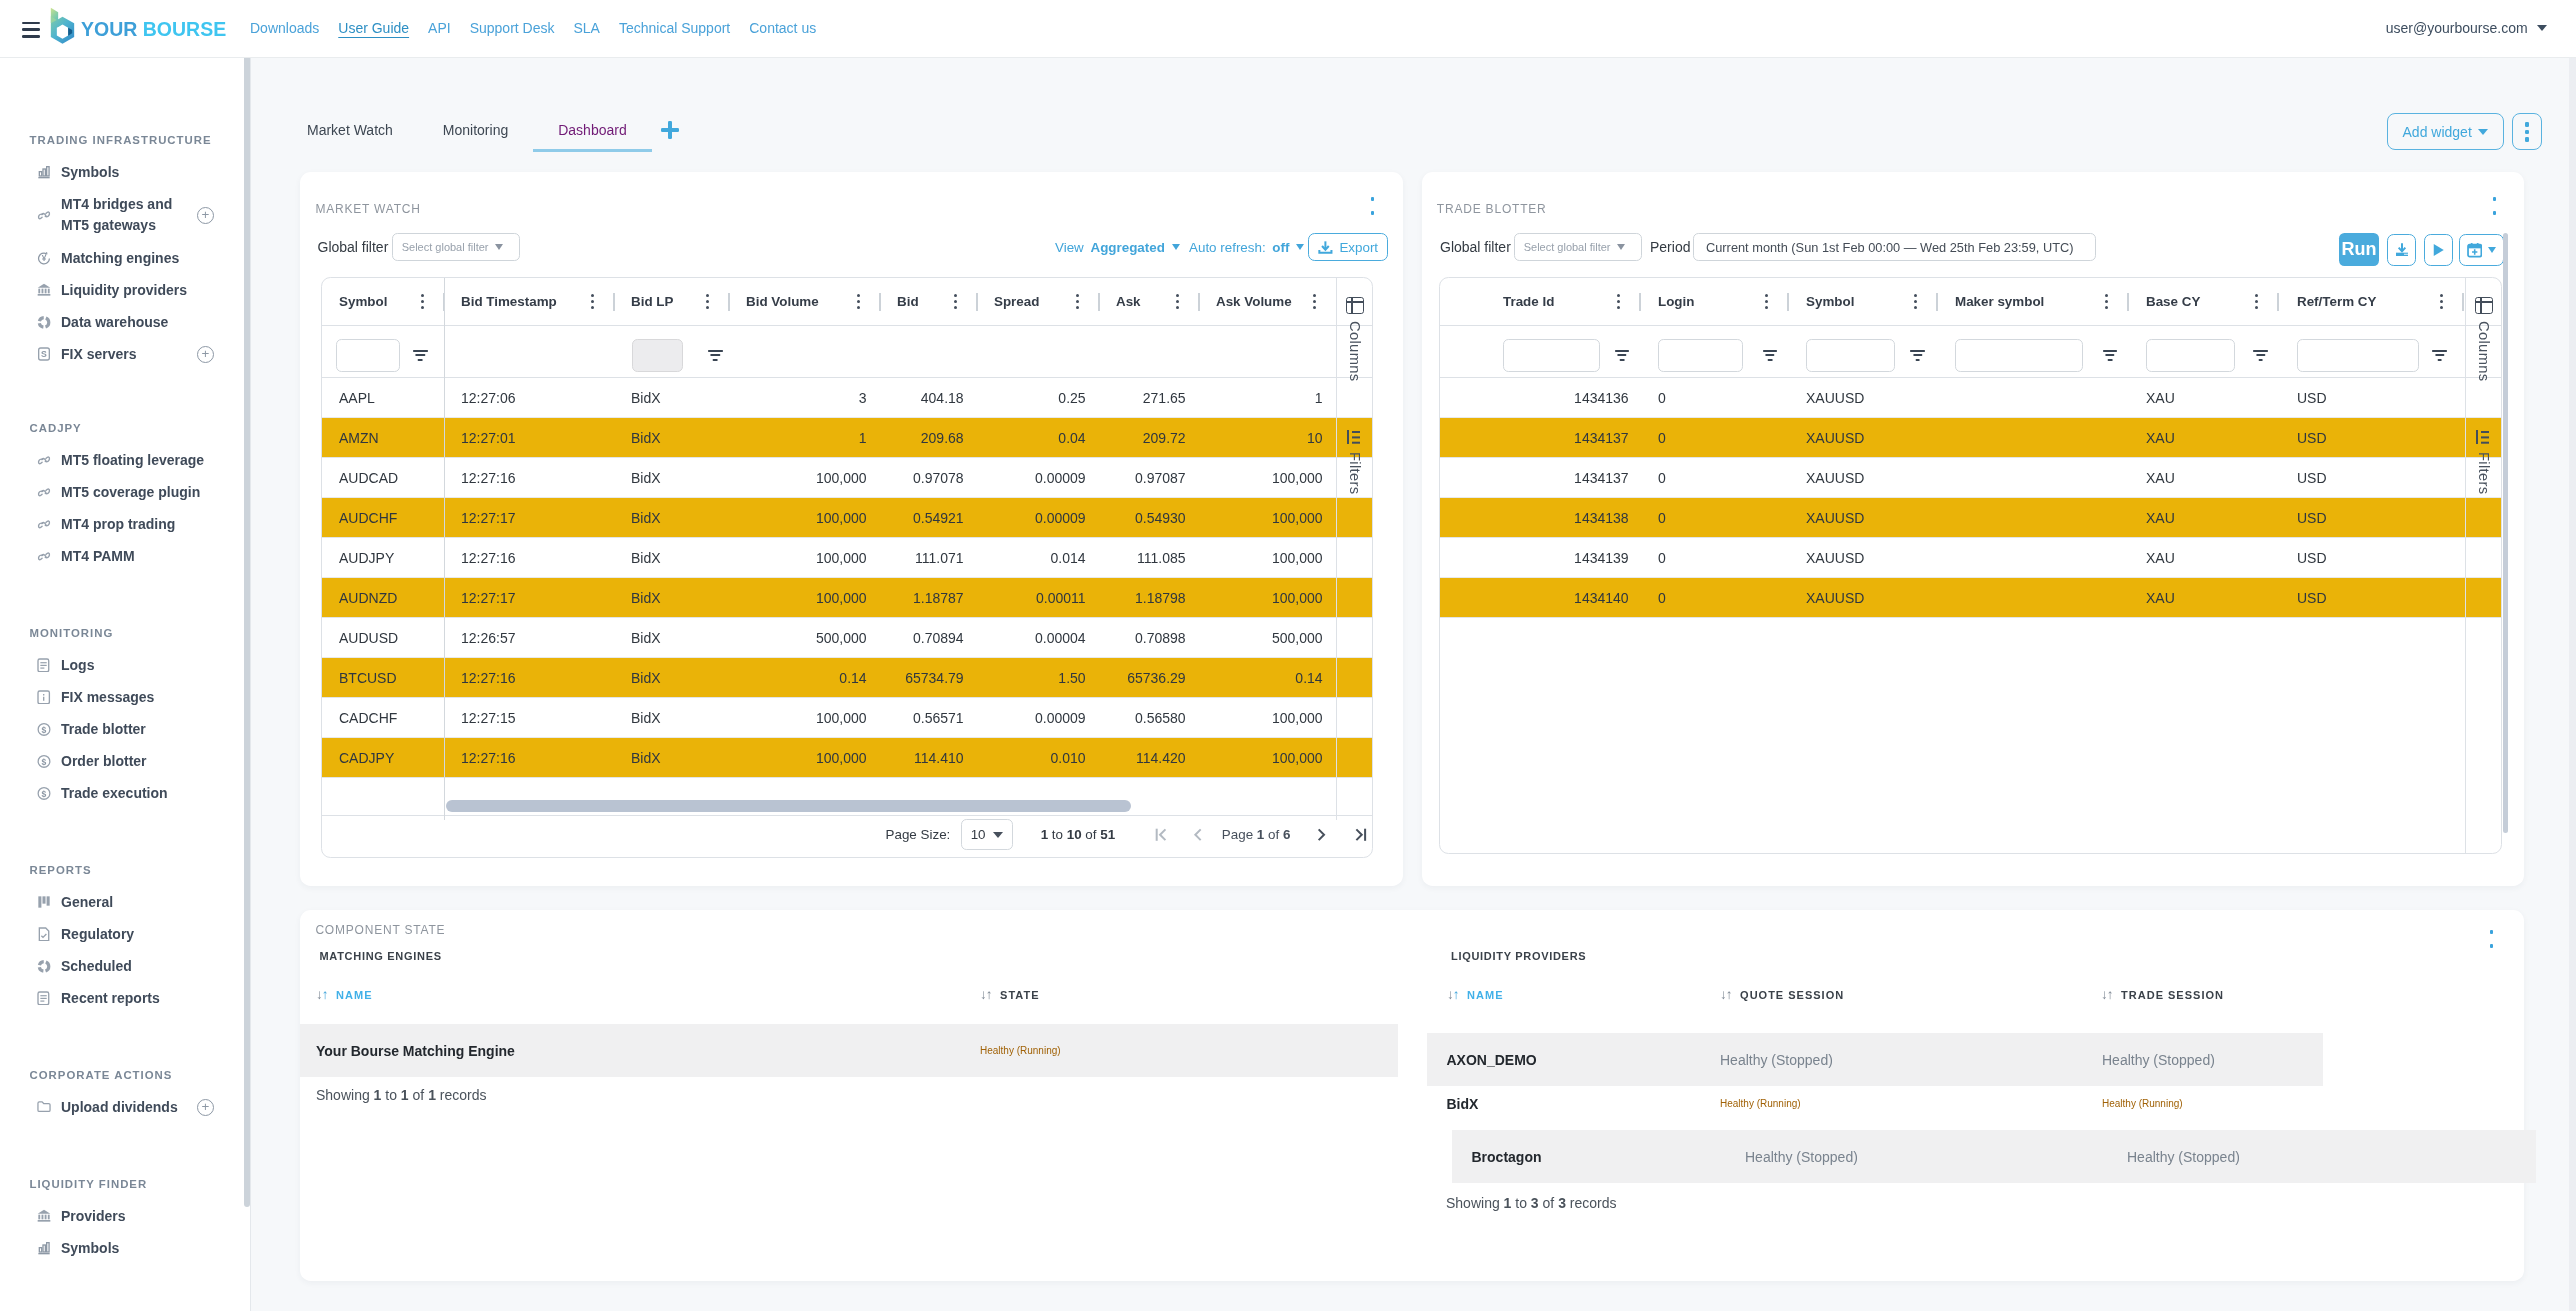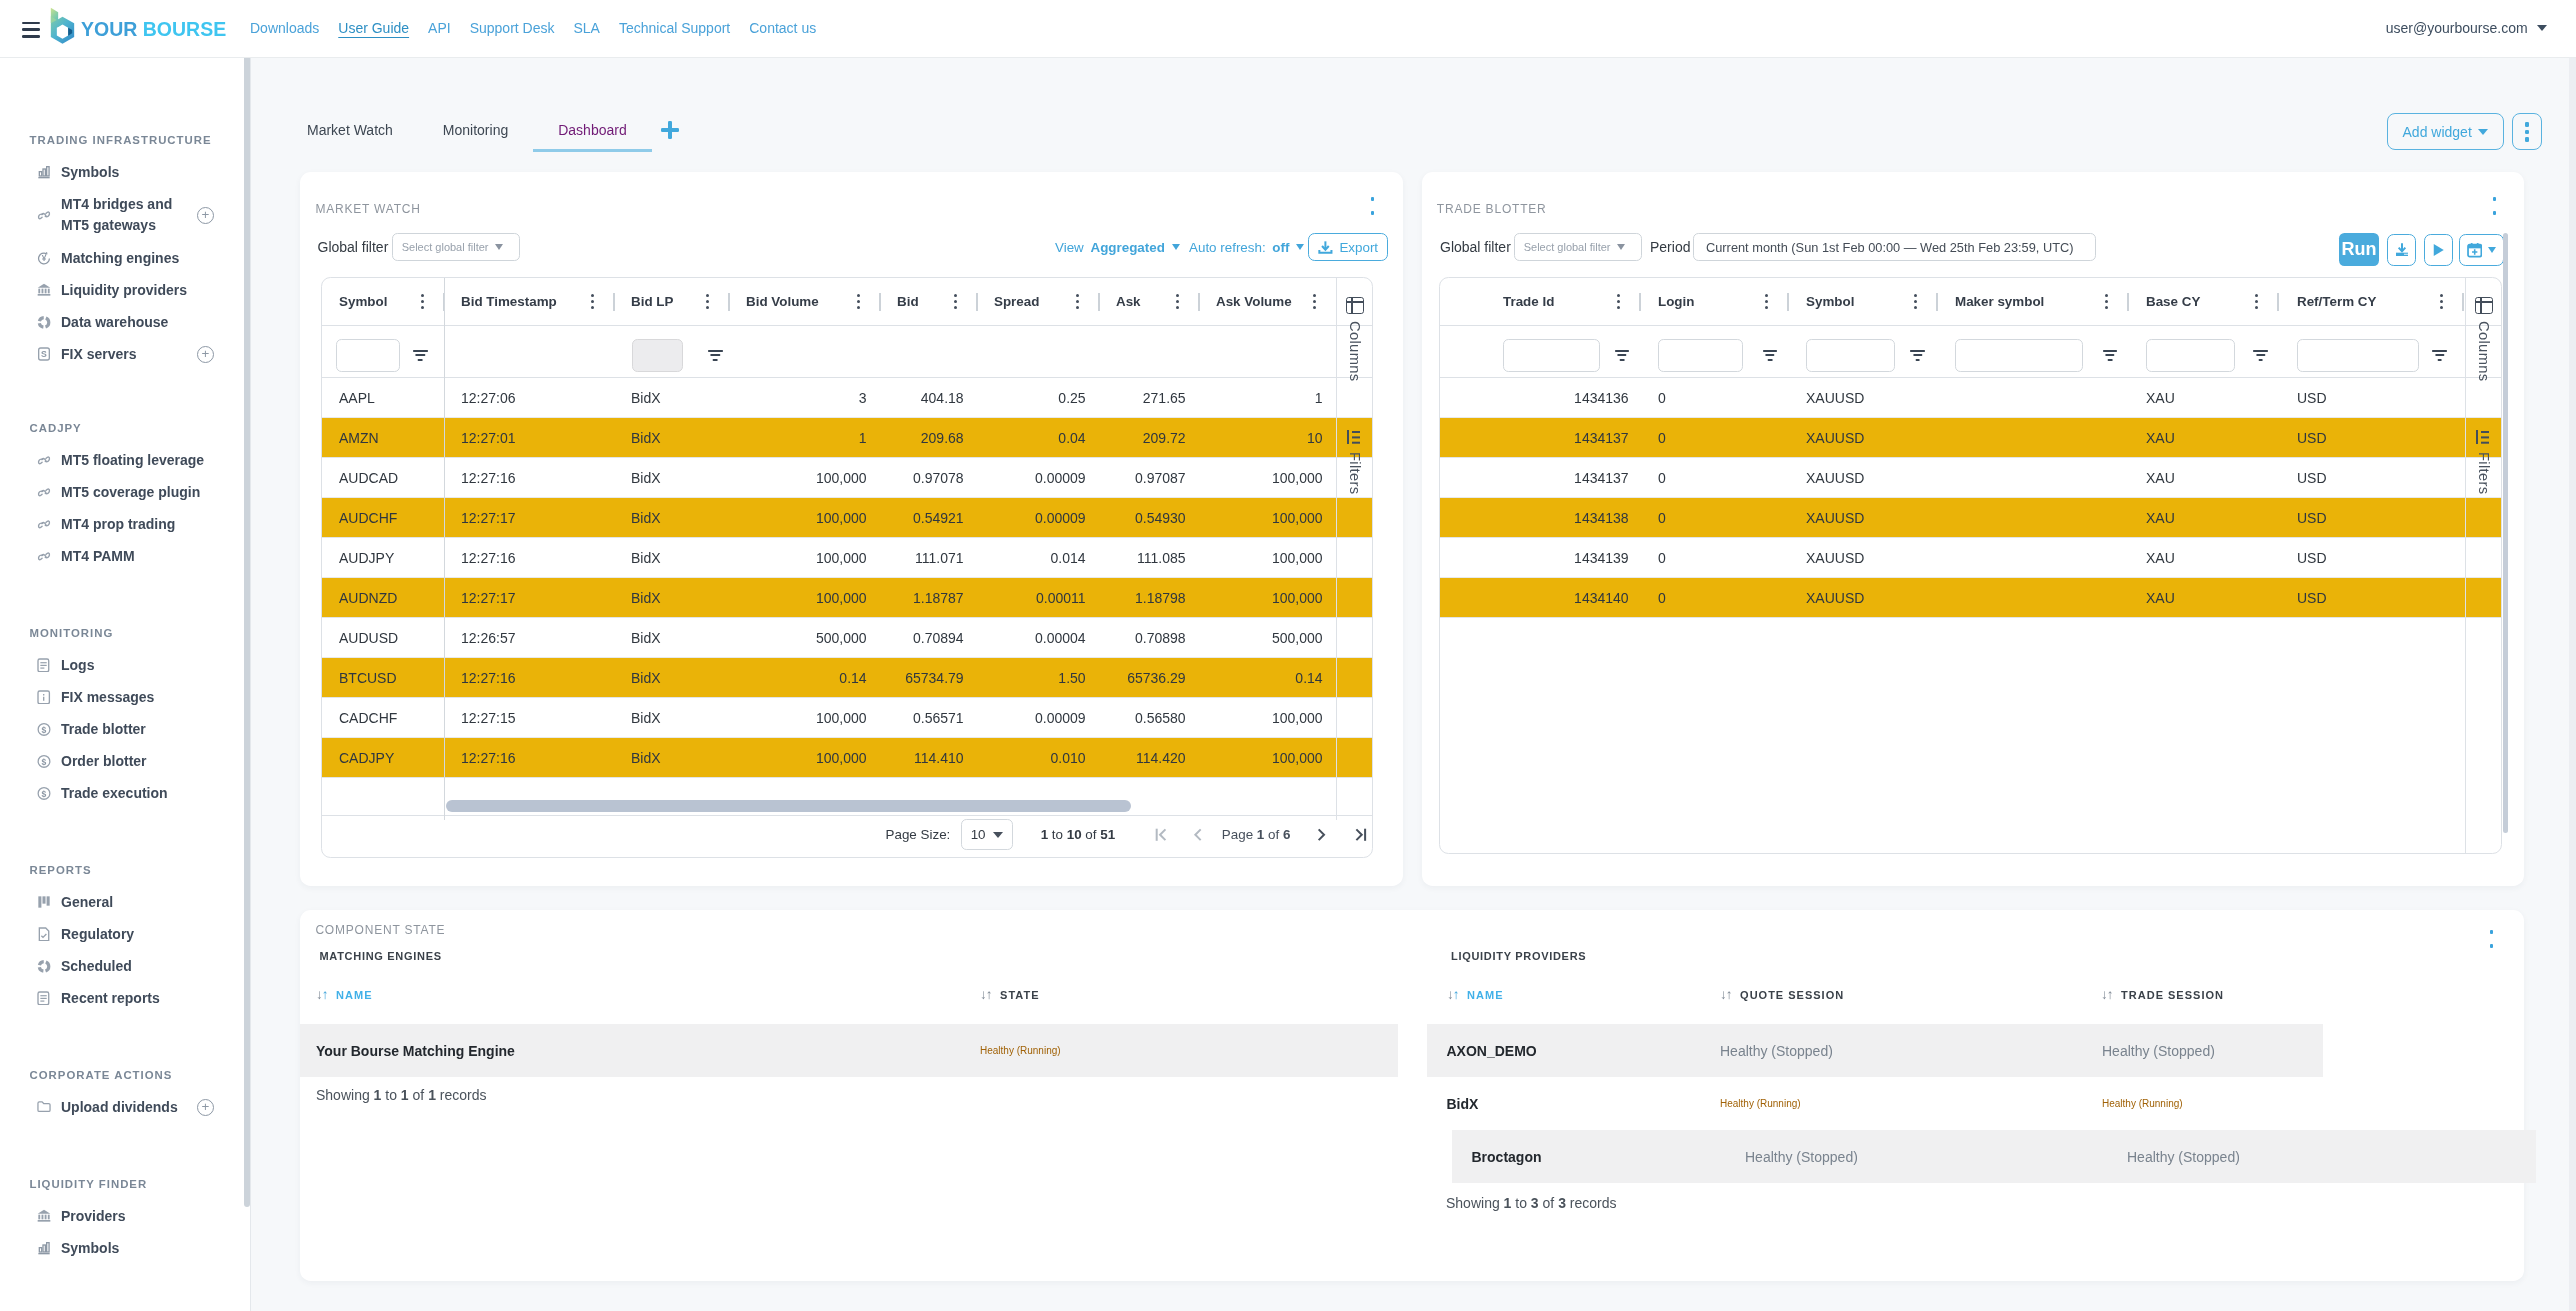--- a/index.html
+++ b/index.html
@@ -746,21 +746,21 @@
     <div class="cs-head" style="left:680px; top:77px;"><span class="ar1">↓</span><span class="ar2" style="color:#7e8894;">↑</span>STATE</div>
     <div class="cs-row g" style="left:0; top:114px; width:1098px;">
         <span class="cs-name" style="margin-left:16px;">Your Bourse Matching Engine</span>
         <span class="ok" style="position:absolute; left:680px;">Healthy (Running)</span>
       </div>
     <div class="showing" style="left:16px; top:177px;">Showing <b>1</b> to <b>1</b> of <b>1</b> records</div>
     <div class="cs-sub" style="left:1151px; top:40px;">LIQUIDITY PROVIDERS</div>
     <div class="cs-head blue" style="left:1147px; top:77px;"><span class="ar1">↓</span><span class="ar2">↑</span>NAME</div>
     <div class="cs-head" style="left:1420px; top:77px;"><span class="ar1">↓</span><span class="ar2" style="color:#7e8894;">↑</span>QUOTE SESSION</div>
     <div class="cs-head" style="left:1801px; top:77px;"><span class="ar1">↓</span><span class="ar2" style="color:#7e8894;">↑</span>TRADE SESSION</div>
-    <div class="cs-row g" style="left:1127px; top:114px; width:896px;text-align:right;">
+    <div class="cs-row g" style="left:1127px; top:123px; width:896px;text-align:right;">
         <span class="cs-name" style="margin-left:19.5px;">AXON_DEMO</span>
         <span class="stp" style="position:absolute; left:293px;">Healthy (Stopped)</span>
         <span class="stp" style="position:absolute; left:675px;">Healthy (Stopped)</span>
       </div>
     <div class="cs-row" style="left:1127px; top:167px; width:1084px;">
         <span class="cs-name" style="margin-left:19.5px;">BidX</span>
         <span class="ok" style="position:absolute; left:293px;">Healthy (Running)</span>
         <span class="ok" style="position:absolute; left:675px;">Healthy (Running)</span>
       </div>
     <div class="cs-row g" style="left:1152px; top:220px; width:1084px;">

